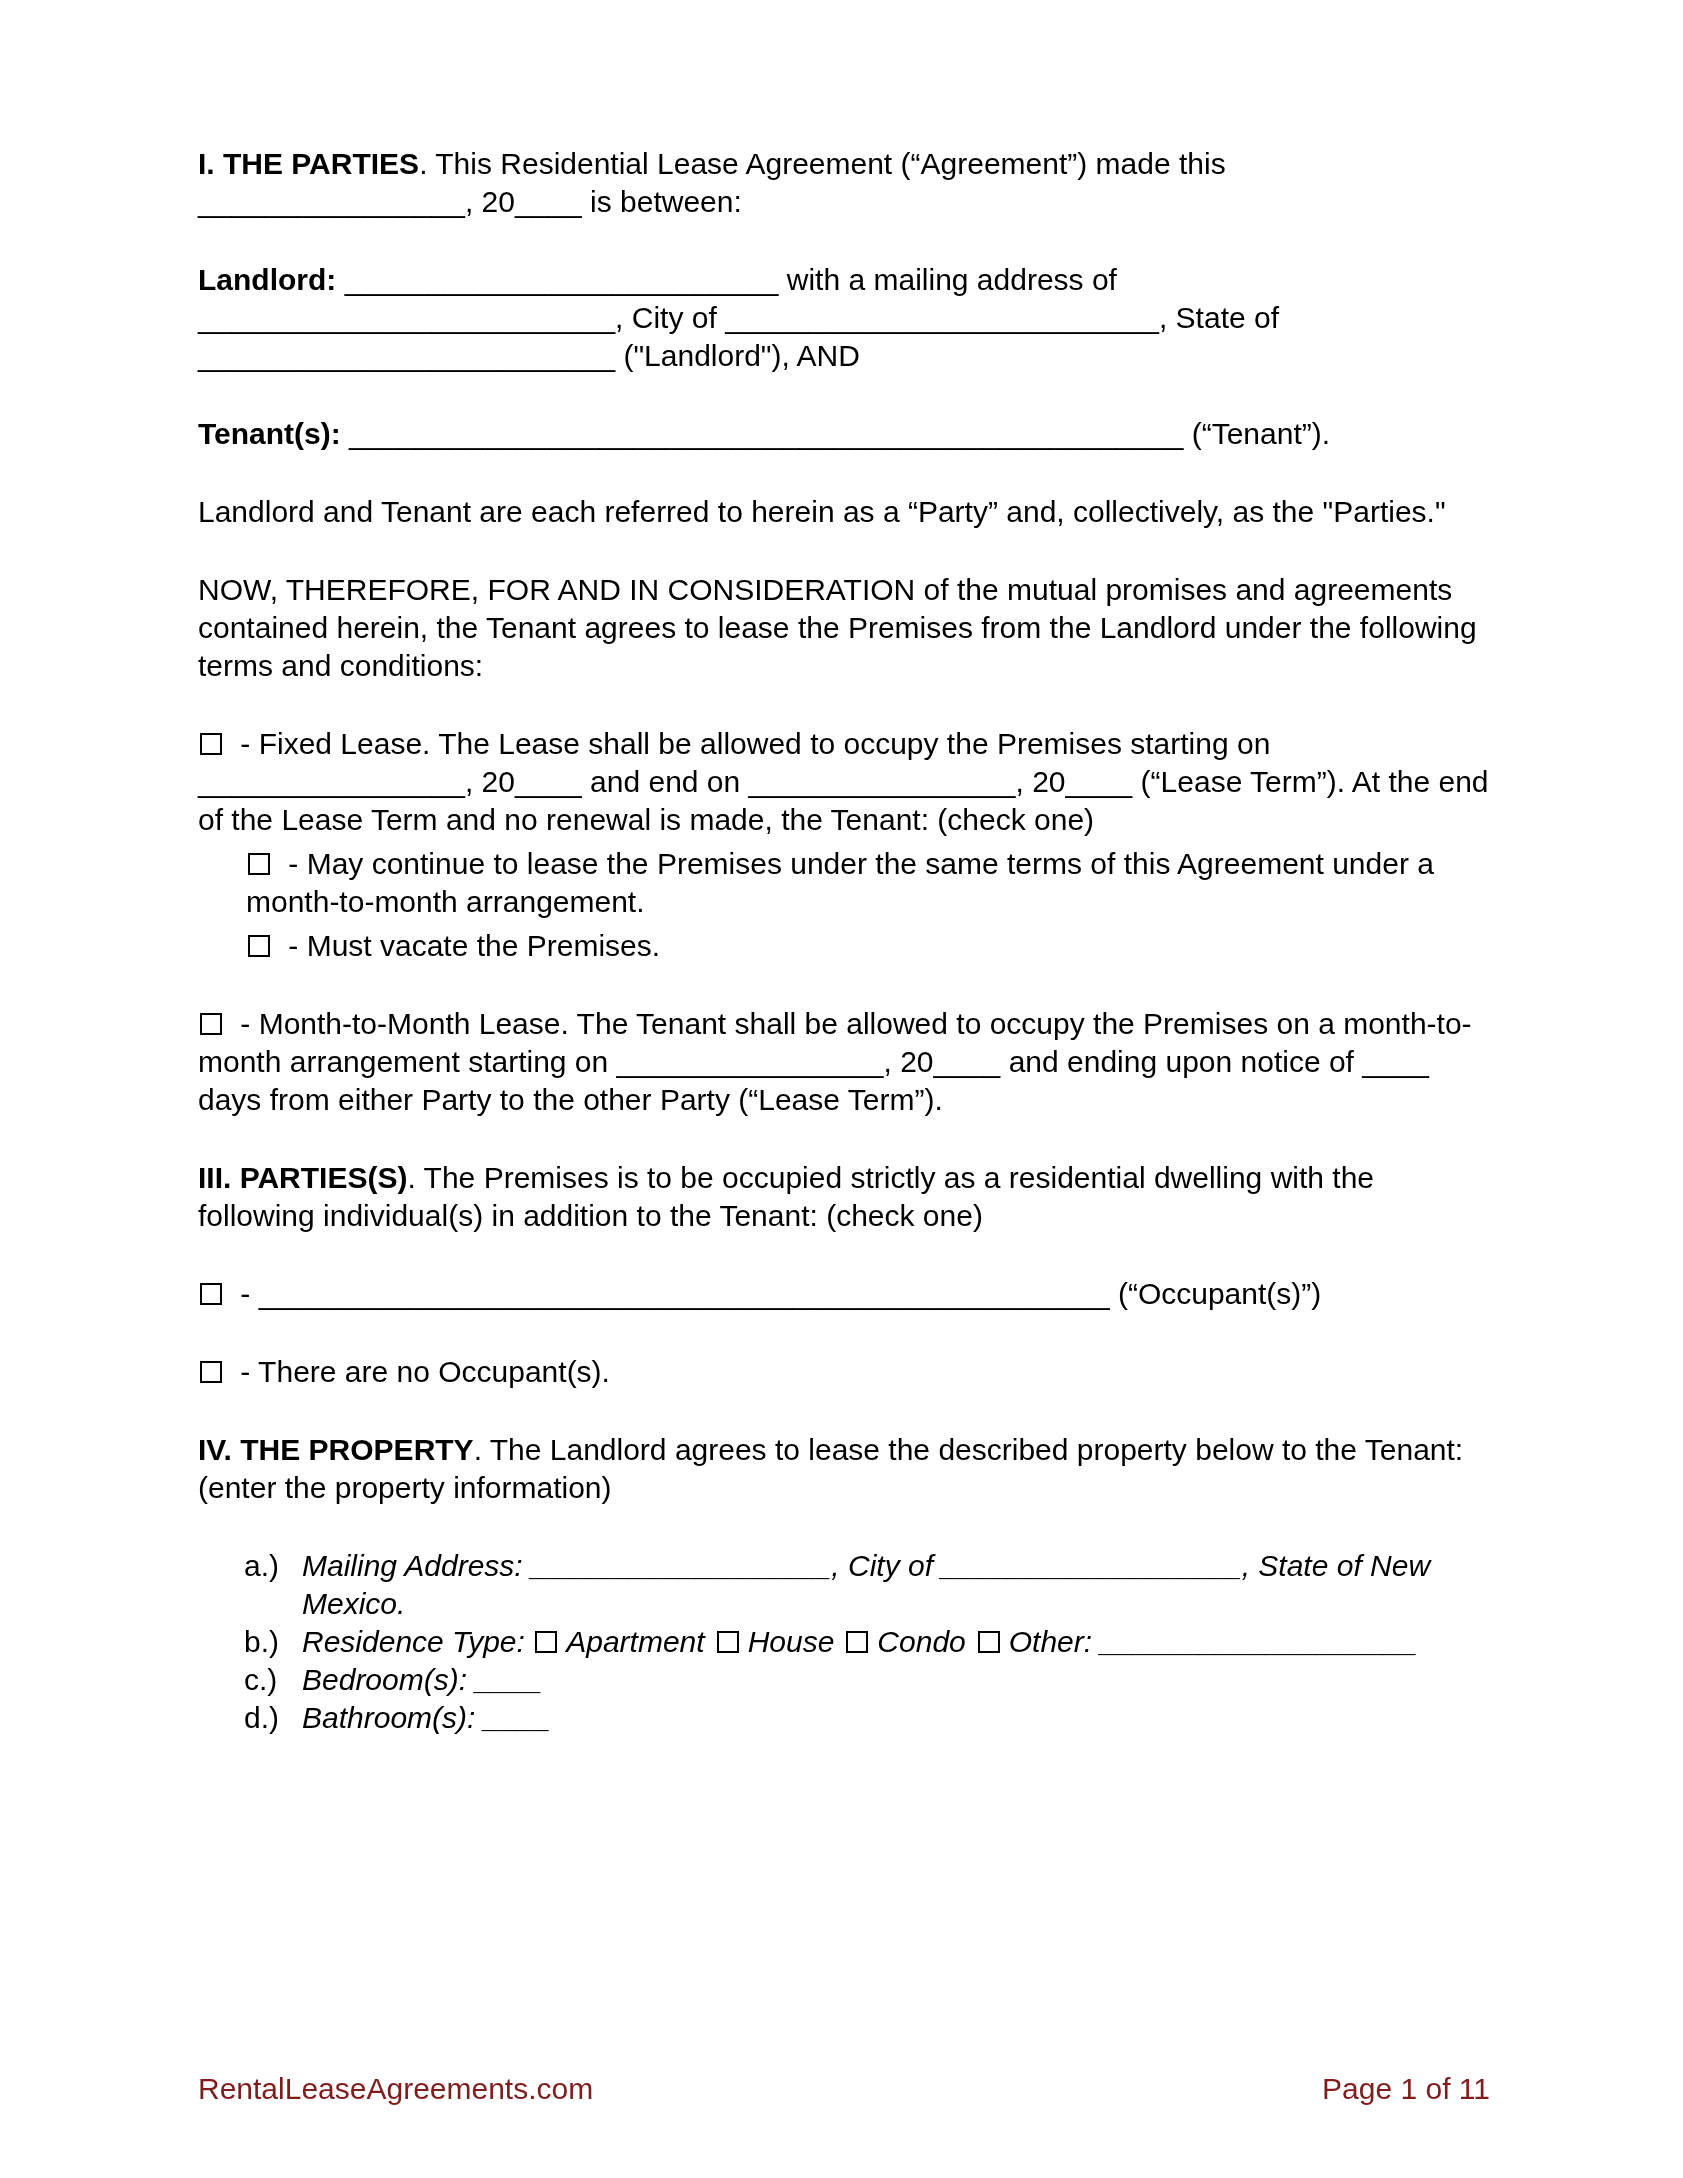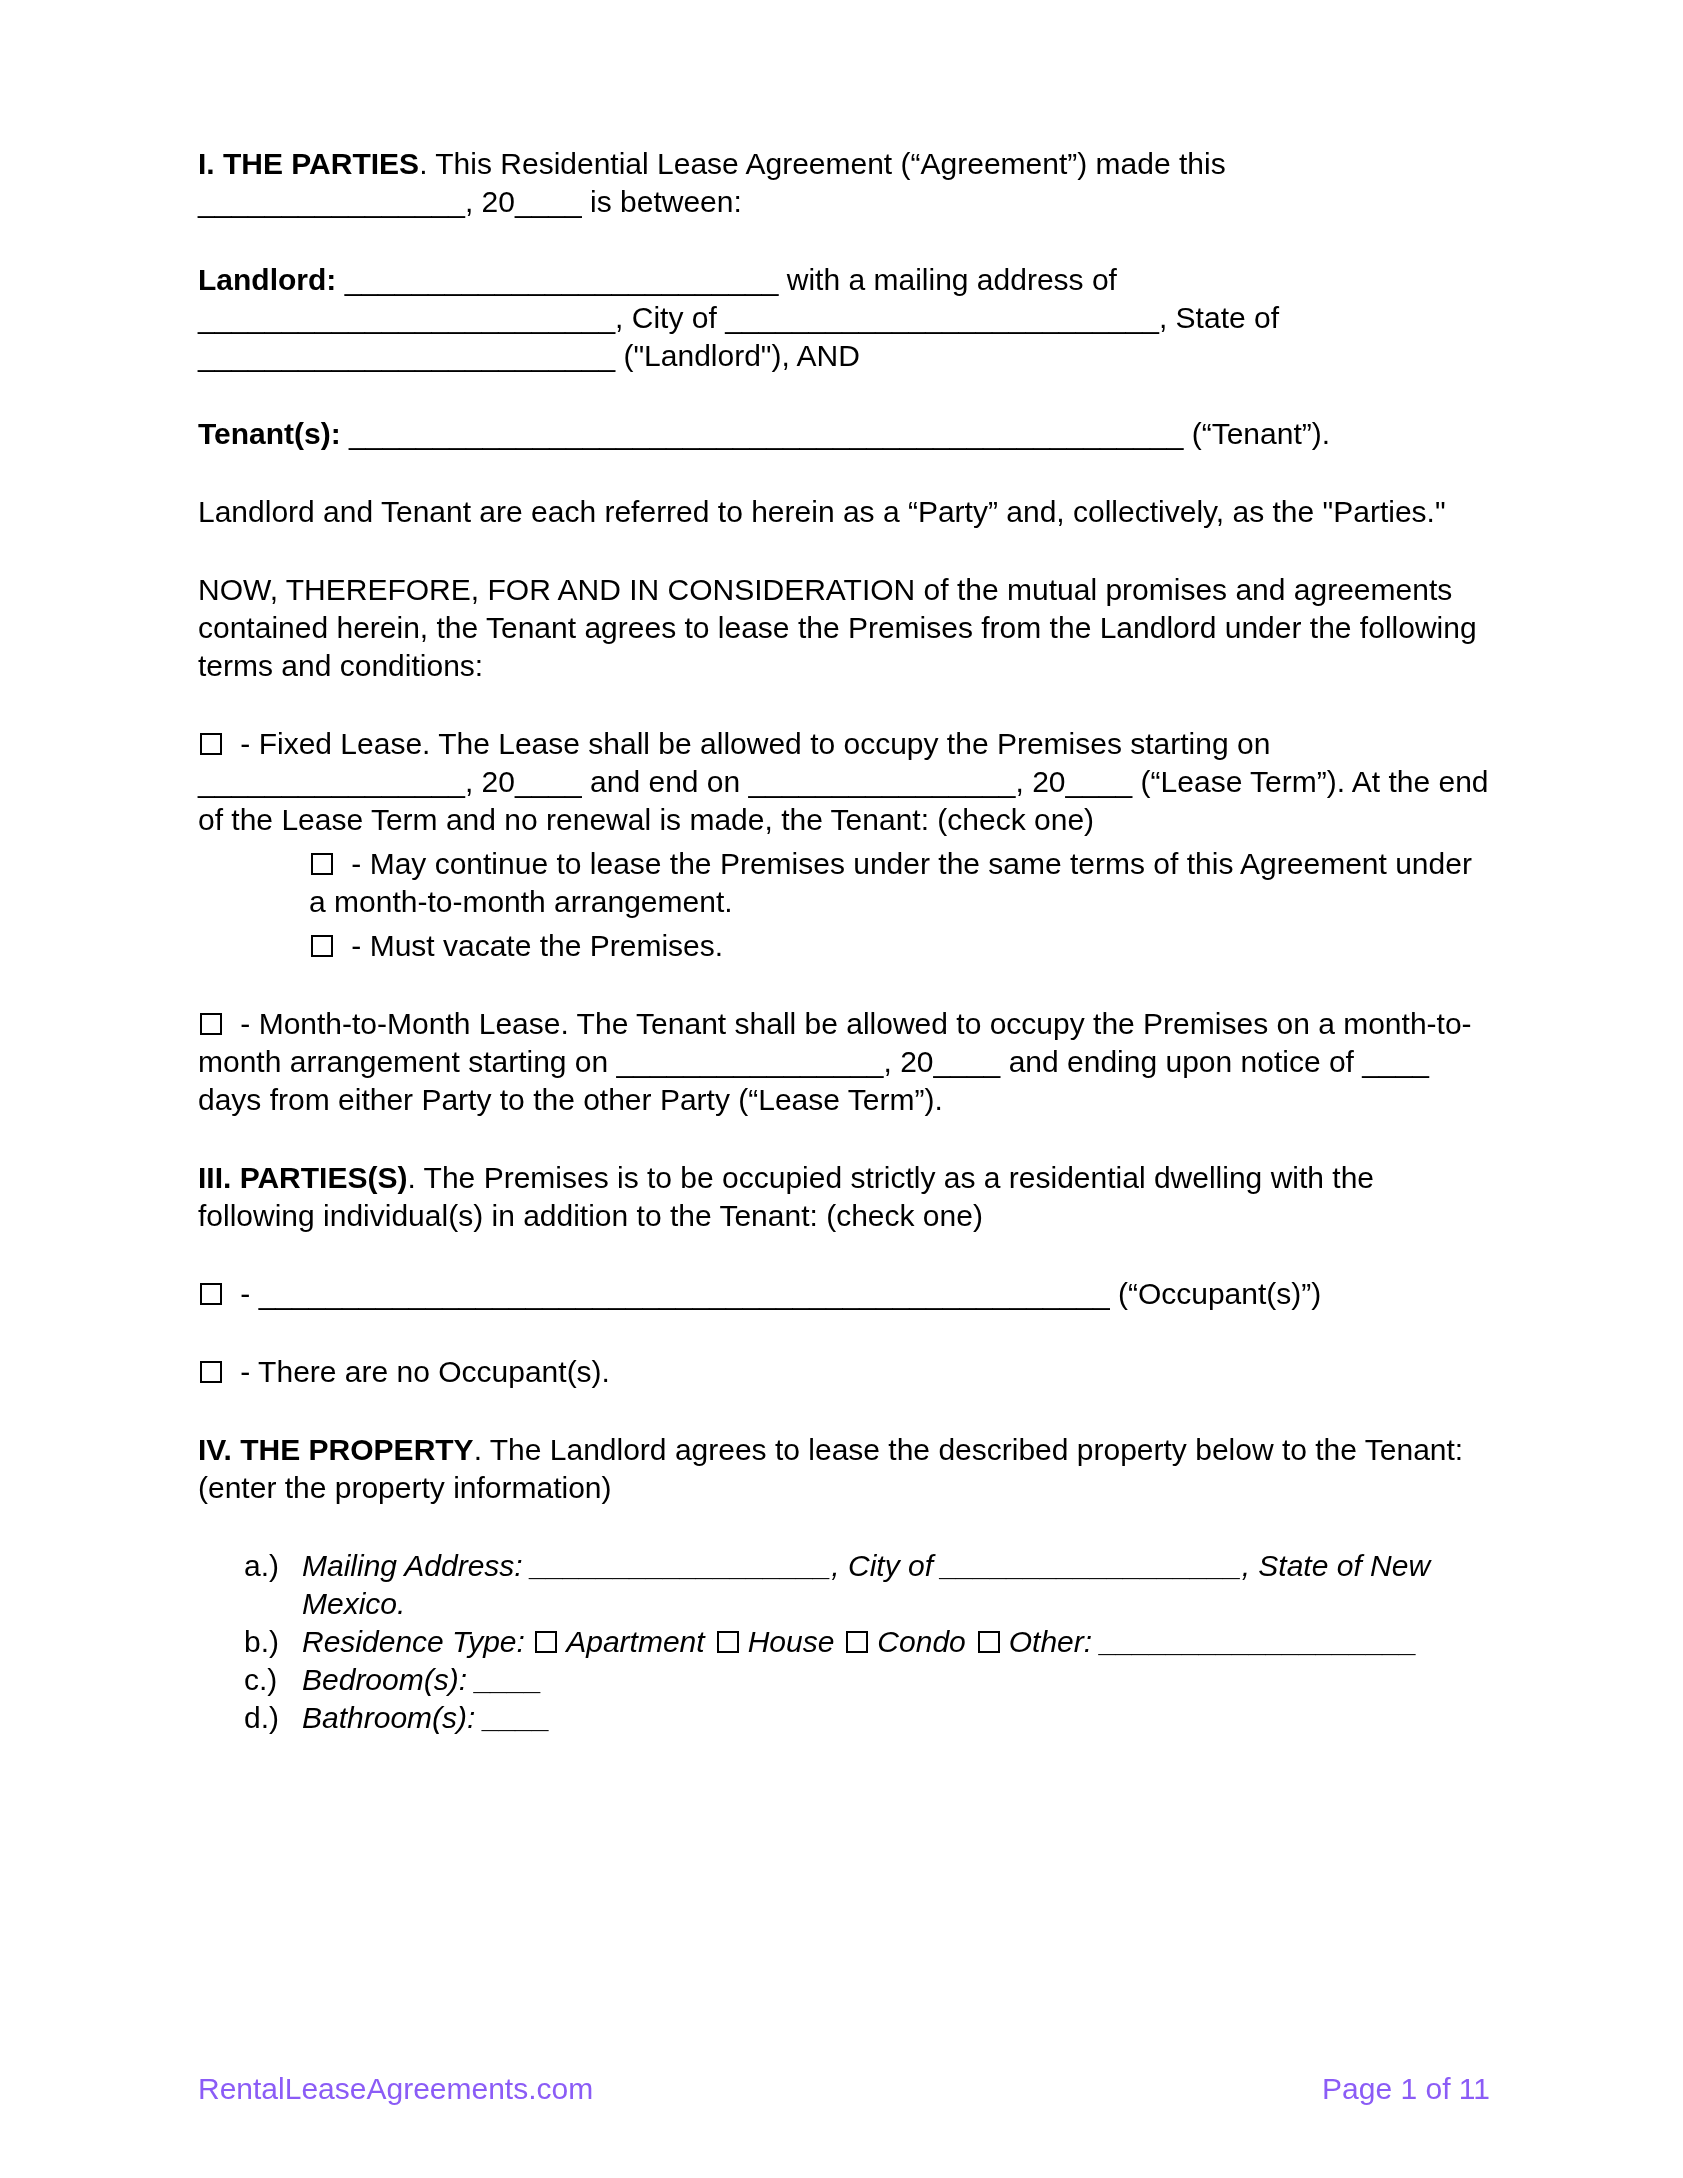--- a/index.html
+++ b/index.html
@@ -5,34 +5,34 @@
   html,body{margin:0;padding:0;background:#fff;}
   .page{
     width:1683px;height:2178px;position:relative;background:#ffffff;
     padding:145px 193px 0 198px;box-sizing:border-box;
     font-family:"Liberation Sans","DejaVu Sans",sans-serif;
     font-size:30px;line-height:38px;color:#000;
   }
   h1.title{font-size:47px;line-height:55px;font-weight:bold;text-align:center;margin:0 0 50px 0;}
   p{margin:0 0 40px 0;}
   p.mb-sm{margin-bottom:6px;}
-  p.indent{margin-left:111px;}
+  p.indent{margin-left:48px;}
   strong{font-weight:bold;}
   .cb{
     display:inline-block;width:18px;height:18px;border:2px solid #000;
     vertical-align:-1px;margin:0 10px 0 2px;background:#fff;
   }
   .cb-s{margin:0 9px 0 12px;}
   .li{display:flex;margin:0 0 0 46px;}
   .li .marker{width:58px;flex:none;}
   .li .li-body{flex:1;font-style:italic;}
   .footer{
     position:absolute;left:198px;right:193px;top:2071px;
     display:flex;justify-content:space-between;
-    font-size:30px;line-height:36px;color:#8b5cf6;
+    font-size:30px;line-height:36px;color:#7f1d1d;
   }
 </style>
 </head>
 <body>
 
 <div class="page">
 
 
   <p><strong>I. THE PARTIES</strong><span>. This Residential Lease Agreement (“Agreement”) made this ________________, 20____ is between:</span></p>
 

